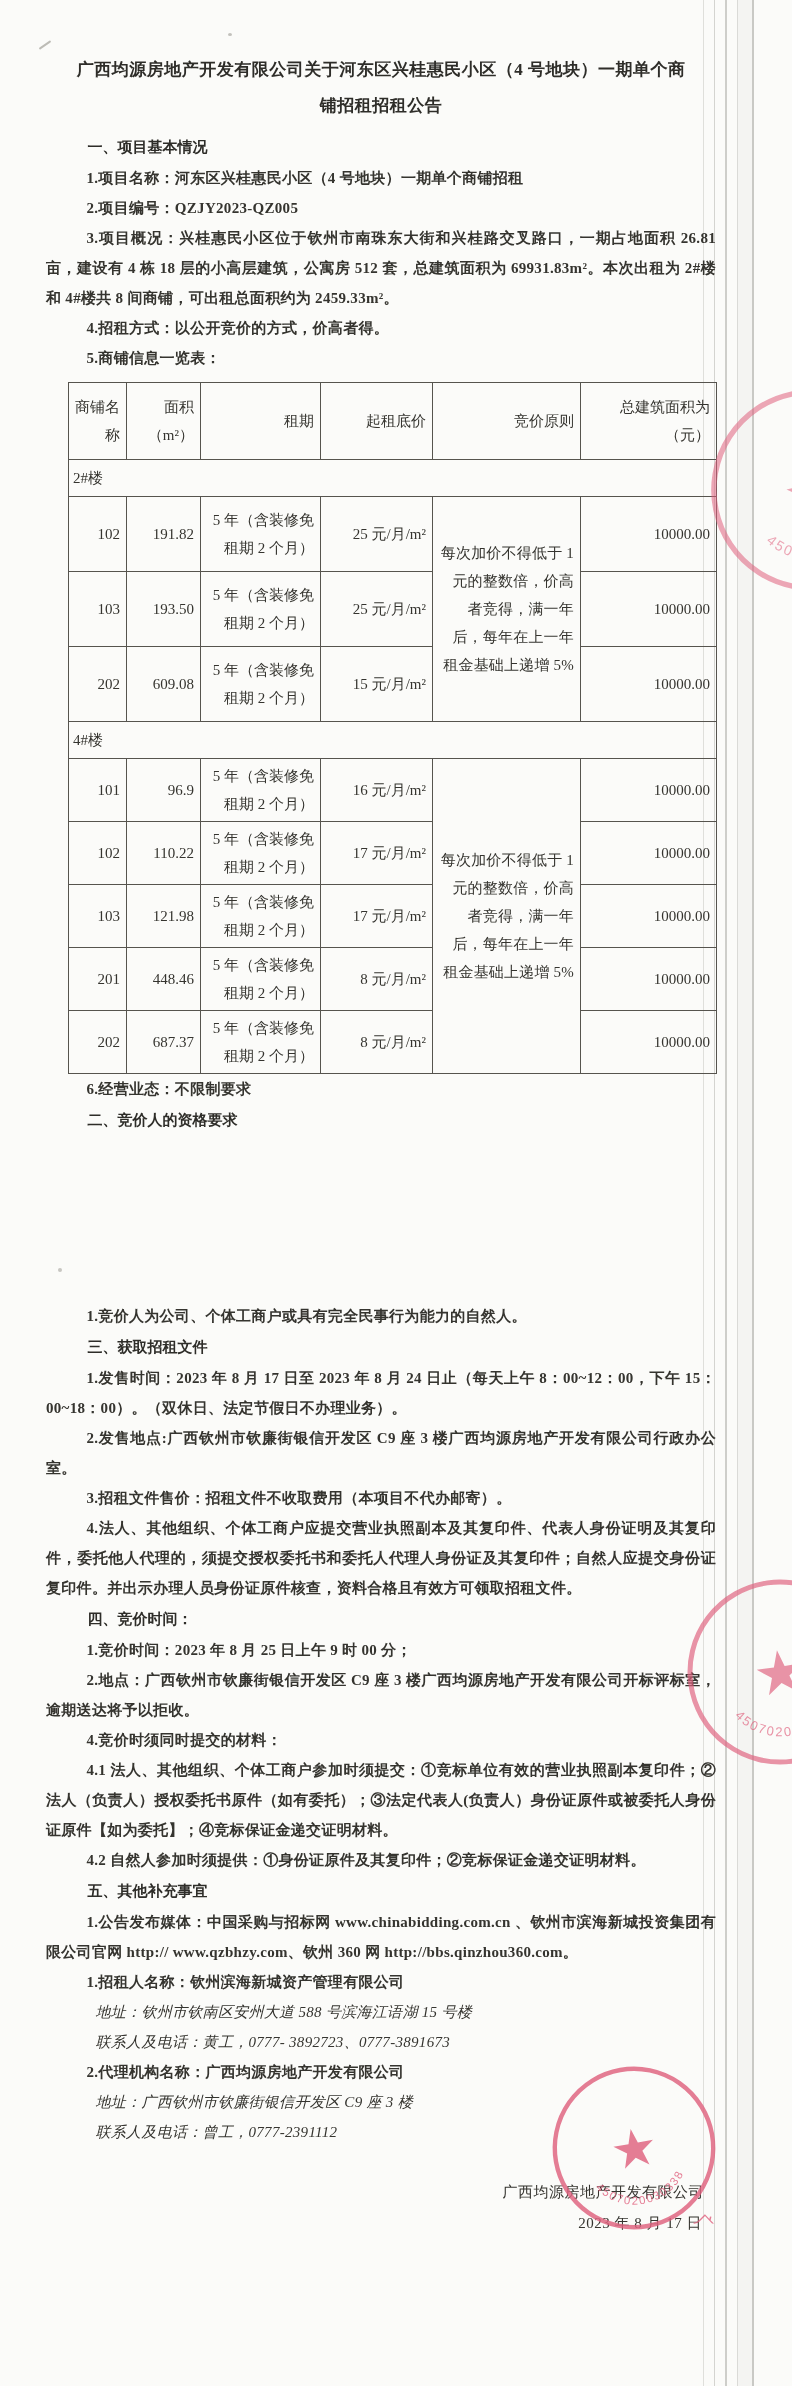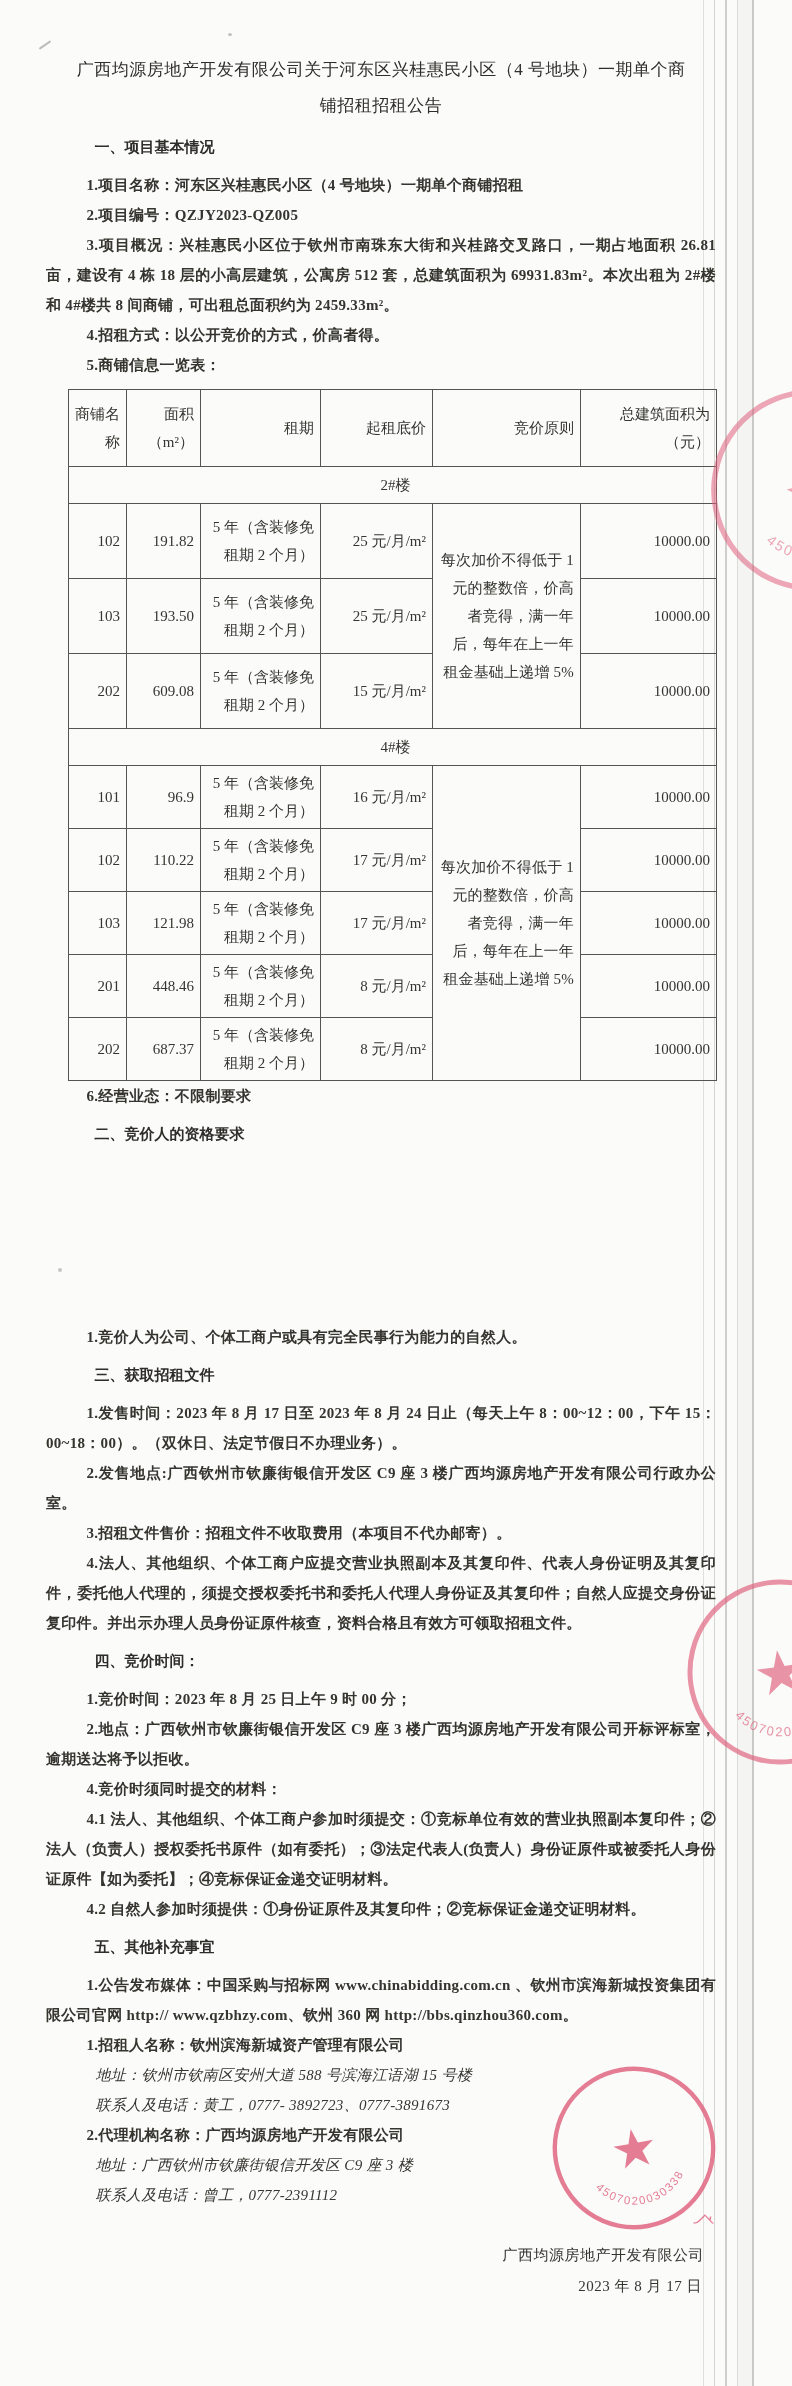--- a/index.html
+++ b/index.html
@@ -3,32 +3,32 @@
 <meta charset="utf-8">
 <style>
   html,body{margin:0;padding:0;background:#e9e9e6;}
   .page{
     position:relative;width:792px;height:2386px;margin:0 auto;
     background:#fbfbf9;overflow:hidden;
     font-family:"Liberation Serif","DejaVu Serif",serif;
     color:#35342f;
   }
   .content{position:relative;padding:52px 76px 0 46px;font-size:15px;line-height:30px;z-index:2;}
-  .doc-title{font-weight:normal;font-size:17px;line-height:36px;text-align:center;letter-spacing:.5px;color:#2e2d29;margin-bottom:8px;}
-  .h{font-weight:bold;text-indent:2.7em;margin:8px;color:#2e2d29;}
+  .doc-title{font-weight:bold;font-size:17px;line-height:36px;text-align:center;letter-spacing:.5px;color:#2e2d29;margin-bottom:8px;}
+  .h{font-weight:bold;text-indent:2.7em;margin:1px;color:#2e2d29;}
   .p{margin:0;text-indent:2.7em;text-align:justify;letter-spacing:.3px;font-weight:bold;}
   .addr{margin:0;text-indent:3.3em;letter-spacing:.3px;font-style:italic;}
   .big-gap{height:165px;}
   
   table.shops{border-collapse:collapse;margin:9px 0 0 22px;table-layout:fixed;width:648px;
     font-size:15px;color:#35342f;}
   table.shops th,table.shops td{border:1px solid #56544e;padding:2px 6px;font-weight:normal;
     text-align:right;vertical-align:middle;line-height:28px;}
   th.th-cell{height:72px;line-height:26px;}
-  tr.t-group td{height:32px;text-align:center;padding-left:12px;}
+  tr.t-group td{height:32px;text-align:left;padding-left:4px;}
   tr.row-2 td{height:70px;}
   tr.row-4 td{height:58px;}
   td.rule-cell{text-align:left;line-height:30px;padding:6px 10px;letter-spacing:.2px;}
   
   .footer{margin-top:30px;text-align:right;padding-right:12px;line-height:31px;letter-spacing:.5px;}
   .footer .date{padding-right:2px;}
   
   .edge-line{position:absolute;top:0;height:2386px;z-index:1;}
   .el1{left:703px;width:1px;background:rgba(150,150,142,.28);}
   .el2{left:714px;width:1px;background:rgba(150,150,142,.38);}

